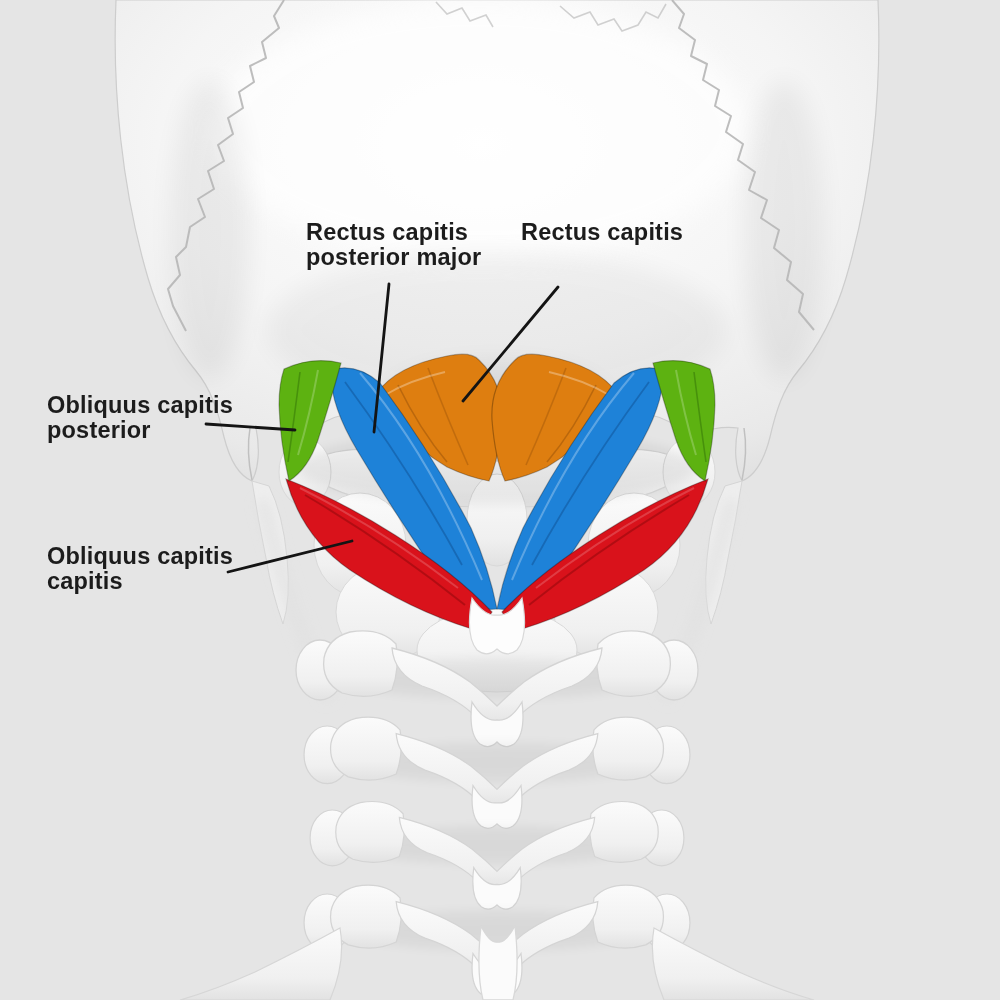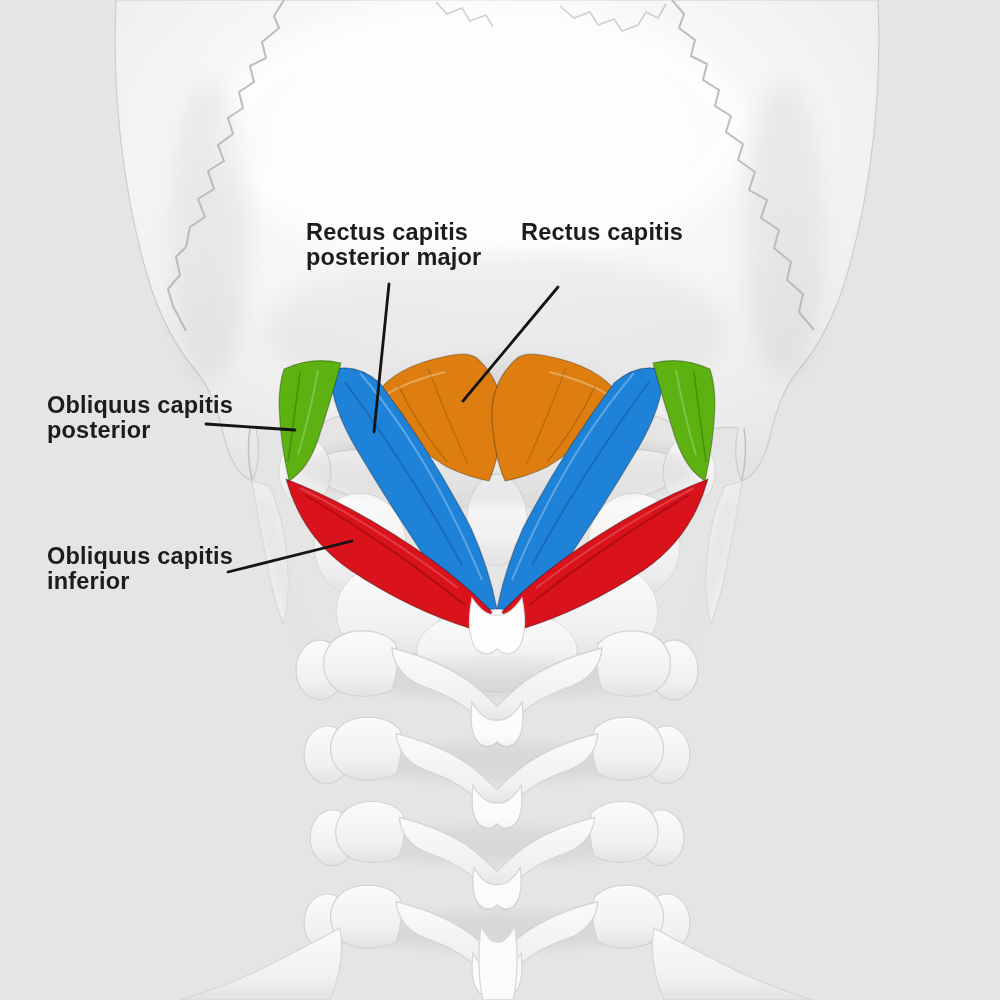--- a/index.html
+++ b/index.html
@@ -149,16 +149,16 @@
 </div>
 <div class="lbl" style="left:521px;top:220px;">
   <span>Rectus capitis</span>
 </div>
 <div class="lbl" style="left:47px;top:393px;">
   <span>Obliquus capitis</span>
   <span>posterior</span>
 </div>
 <div class="lbl" style="left:47px;top:544px;">
   <span>Obliquus capitis</span>
-  <span>inferior</span>
+  <span>capitis</span>
 </div>
 
 </div>
 
 </body></html>

